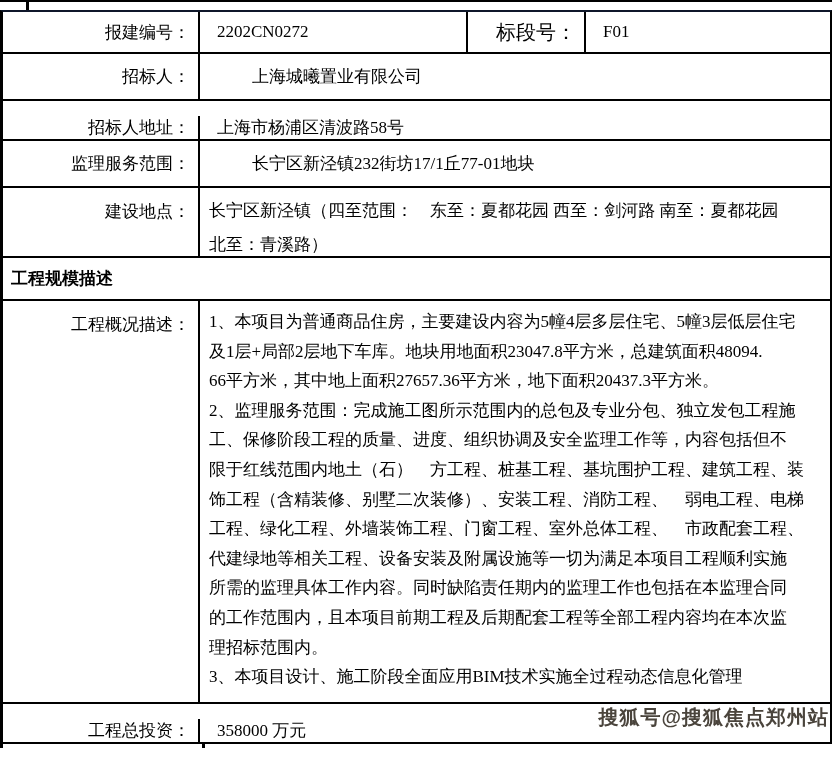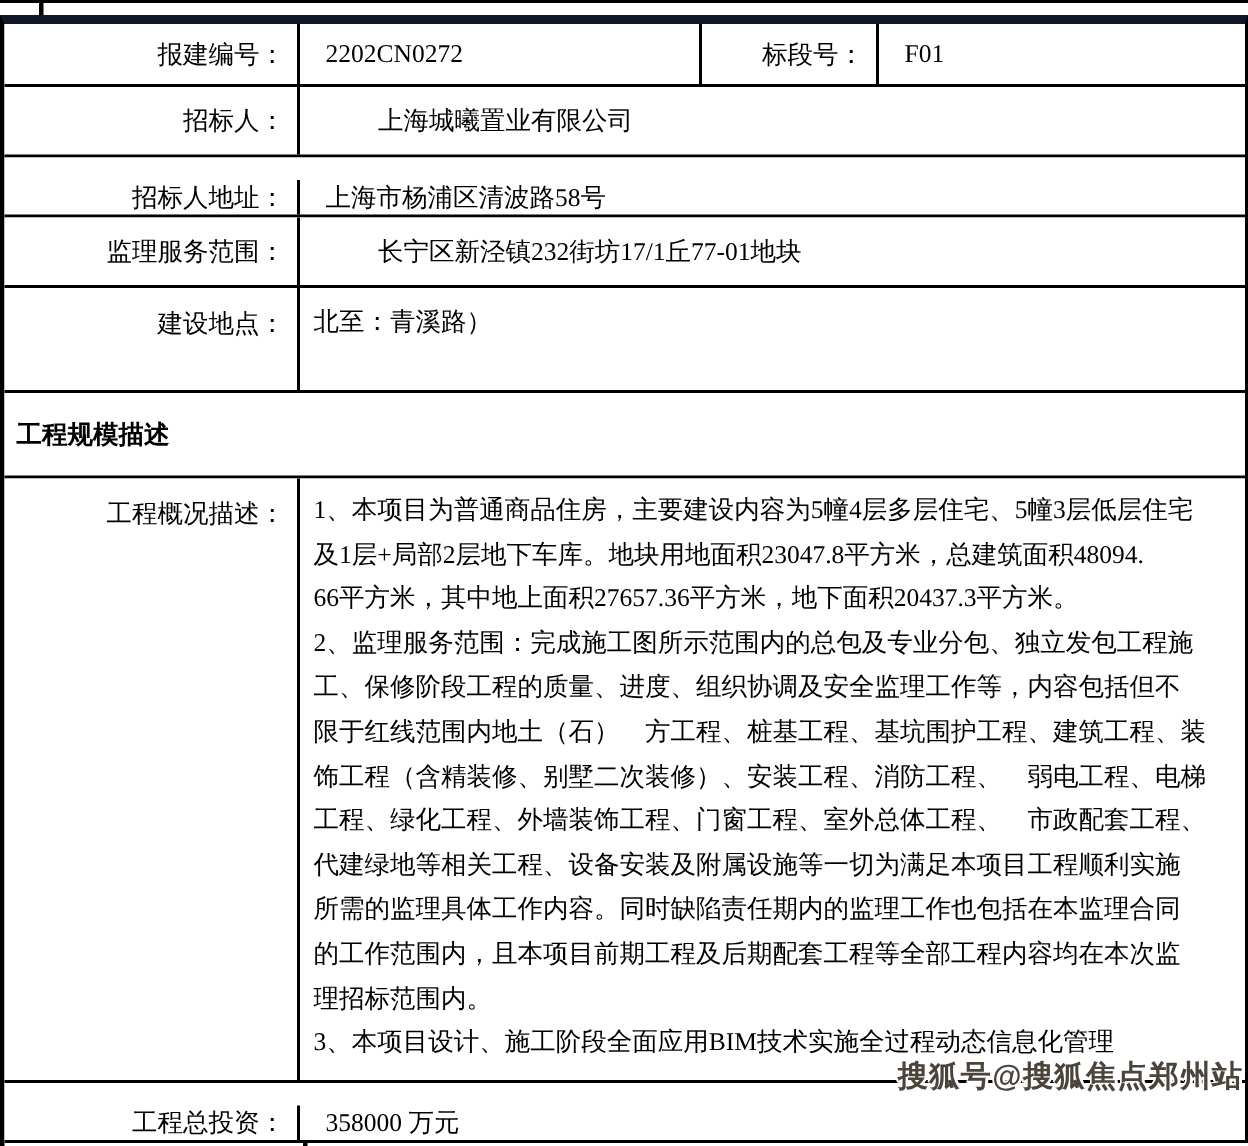--- a/index.html
+++ b/index.html
@@ -5,34 +5,34 @@
   html,body{margin:0;padding:0;background:#ffffff;}
   body{width:832px;height:764px;overflow:hidden;
        font-family:"Liberation Serif","DejaVu Serif",serif;color:#000;}
   .page{position:relative;width:832px;height:764px;background:#fff;}
 
   
   .top-strip{position:relative;height:10px;background:#fff;}
   .top-line{position:absolute;top:0;left:0;right:0;height:2px;background:#000;}
   .top-tick{position:absolute;top:0;left:26px;width:3px;height:10px;background:#000;}
 
-  .table{border-top:6px solid #0f172a;border-left:3px solid #000;border-right:2px solid #000;}
+  .table{border-top:2px solid #0f172a;border-left:3px solid #000;border-right:2px solid #000;}
   .row{display:flex;border-bottom:2px solid #000;box-sizing:border-box;background:#fff;}
   .cell{box-sizing:border-box;}
   .lbl{width:197px;border-right:2px solid #000;display:flex;align-items:center;
        justify-content:flex-end;padding-right:8px;font-size:17px;white-space:nowrap;}
   .val{flex:1;display:flex;align-items:center;padding-left:17px;font-size:17px;}
 
   .h42{height:42px;} .h47{height:47px;gap:35px;} .h48{height:40px;align-items:flex-end;}
-  .h70{height:70px;} .h43{height:57px;} .h403{height:403px;}
+  .h70{height:70px;} .h43{height:43px;} .h403{height:403px;}
 
   
   .val-narrow{width:268px;flex:none;border-right:2px solid #000;}
   .lbl2{width:118px;border-right:2px solid #000;display:flex;align-items:center;
-        justify-content:flex-end;padding-right:8px;font-size:17px;}
+        justify-content:flex-end;padding-right:8px;font-size:20px;}
 
   
   .lbl-top{align-items:flex-start;padding-top:12px;}
   .val-block{flex:1;display:block;padding:6px 8px 0 9px;font-size:17px;line-height:34px;}
 
   
   .section-row{display:flex;align-items:center;border-bottom:2px solid #000;
                box-sizing:border-box;padding-left:8px;font-weight:bold;
                font-size:17px;background:#fff;}
 
@@ -81,20 +81,21 @@
     </div>
 
     <div class="row h47">
       <div class="cell lbl">监理服务范围：</div>
       <div class="cell val">长宁区新泾镇232街坊17/1丘77-01地块</div>
     </div>
 
     <div class="row h70">
       <div class="cell lbl lbl-top">建设地点：</div>
       <div class="cell val-block">
+        <div class="ov-line">长宁区新泾镇（四至范围：　东至：夏都花园 西至：剑河路 南至：夏都花园</div>
         <div class="ov-line">北至：青溪路）</div>
       </div>
     </div>
 
     <div class="section-row h43">工程规模描述</div>
 
     <div class="row h403">
       <div class="cell lbl lbl-top">工程概况描述：</div>
       <div class="cell overview-lines">
         <div class="ov-line">1、本项目为普通商品住房，主要建设内容为5幢4层多层住宅、5幢3层低层住宅</div>

